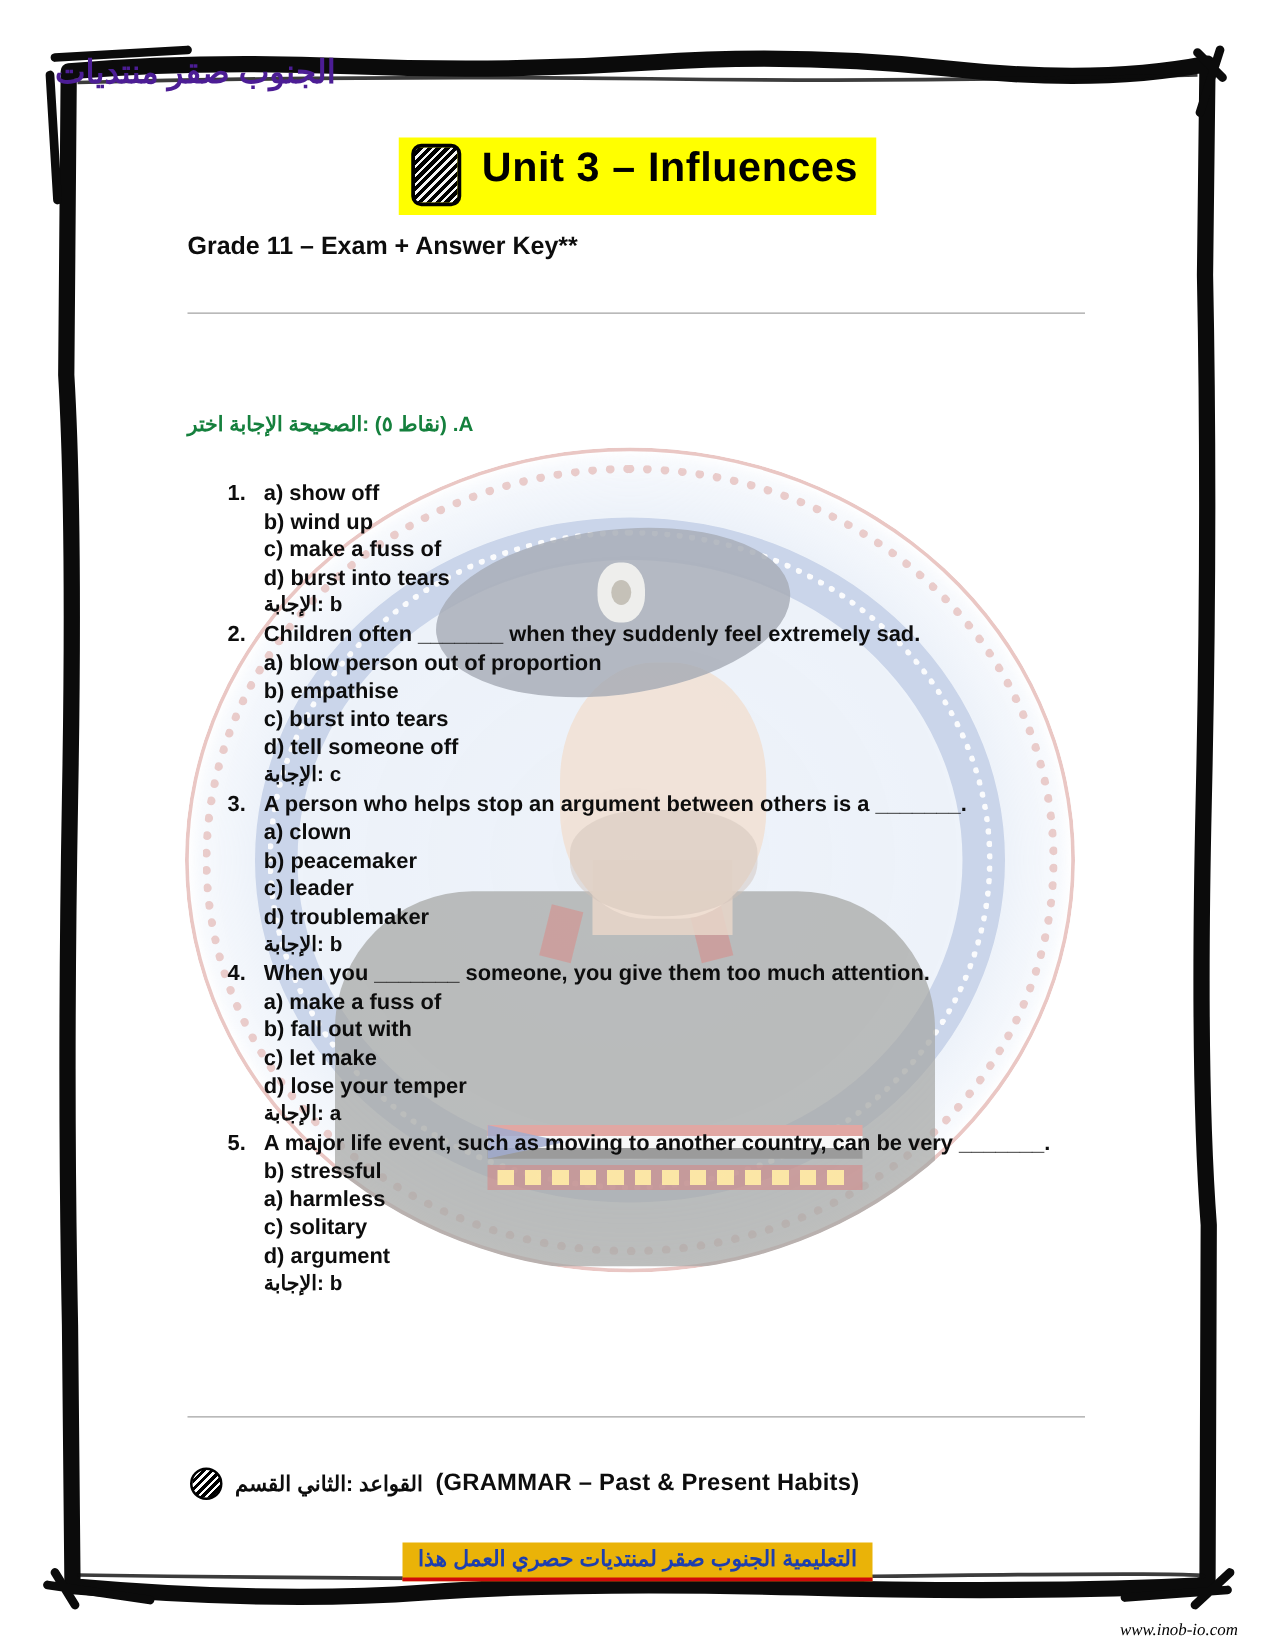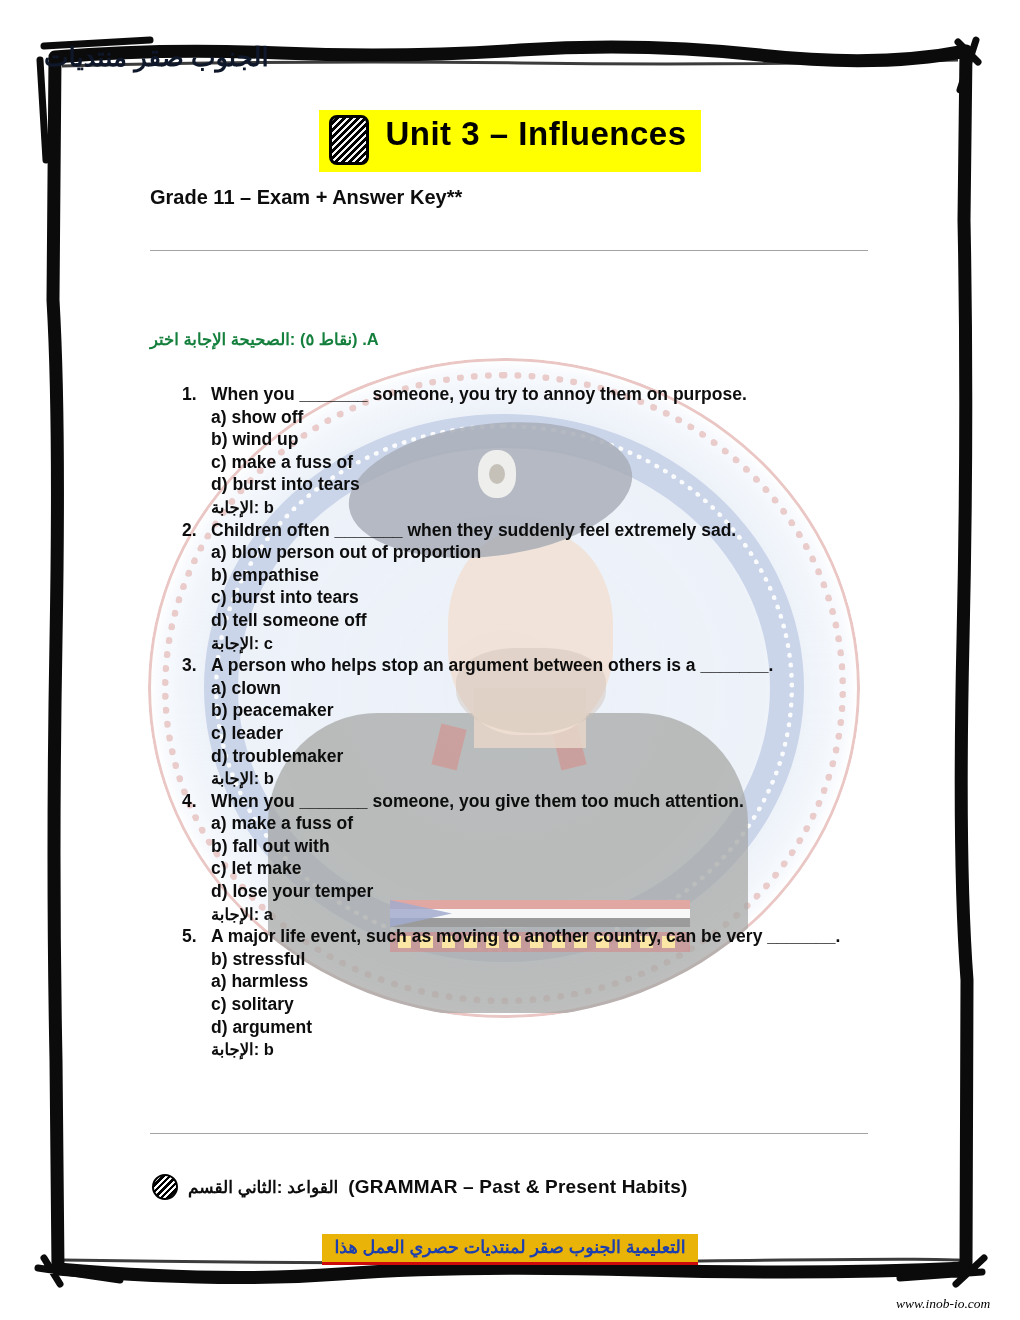--- a/index.html
+++ b/index.html
@@ -38,21 +38,21 @@
   .wm-flag::before{content:"";position:absolute;left:0;top:0;width:62px;height:27px;
     background:rgba(70,90,160,.85);clip-path:polygon(0 0,0 100%,100% 50%);}
   .wm-redband{position:absolute;left:242px;top:574px;width:300px;height:20px;
     background:rgba(160,35,35,.7);}
   .wm-redband::after{content:"";position:absolute;inset:4px 8px;
     background:repeating-linear-gradient(90deg,rgba(255,215,80,.95) 0 13px,rgba(160,35,35,0) 13px 22px);}
   
   .frame-svg{position:absolute;left:0;top:0;z-index:3;pointer-events:none;}
   
   .content{position:absolute;inset:0;z-index:4;}
-  .site-name{position:absolute;left:44px;top:42px;z-index:6;font-size:26px;color:#0f172a;white-space:nowrap;}
+  .site-name{position:absolute;left:44px;top:42px;z-index:6;font-size:26px;color:#4c1d95;white-space:nowrap;}
   .title-wrap{position:absolute;left:0;right:0;top:110px;text-align:center;}
   .title-chip{display:inline-flex;align-items:flex-start;gap:16px;background:#ffff00;padding:5px 14px 7px 10px;}
   .title-icon{width:34px;height:44px;border-radius:8px;border:3px solid #000;
     background:repeating-linear-gradient(315deg,#000 0 3px,#f5f5f5 3px 5px);}
   .title-text{font-size:33px;letter-spacing:.5px;color:#000;}
   .grade-line{position:absolute;left:150px;top:186px;font-size:20px;}
   .rule{position:absolute;left:150px;width:718px;border-top:1.6px solid #a3a3a3;height:0;}
   .rule-1{top:250px;} .rule-2{top:1133px;}
   .section-head{position:absolute;left:152px;display:flex;align-items:center;gap:10px;white-space:nowrap;}
   .section-1{top:283px;} .section-2{top:1174px;}
@@ -119,21 +119,20 @@
   <div class="rule rule-1"></div>
 
 
   <div class="instruction"><bdi dir="ltr">اختر</bdi> <bdi dir="ltr">الإجابة</bdi> <bdi dir="ltr">الصحيحة:</bdi> <bdi dir="ltr">(٥</bdi> <bdi dir="ltr">نقاط)</bdi> <bdi dir="ltr">.A</bdi></div>
 
   <div class="questions">
 
     <div class="question">
       <div class="qnum">1.</div>
       <div class="qbody">
-        <div>When you _______ someone, you try to annoy them on purpose.</div>
         <div>a) show off</div>
         <div>b) wind up</div>
         <div>c) make a fuss of</div>
         <div>d) burst into tears</div>
         <div class="answer-line"><bdi dir="ltr">الإجابة:</bdi> <bdi dir="ltr">b</bdi></div>
       </div>
     </div>
 
     <div class="question">
       <div class="qnum">2.</div>

